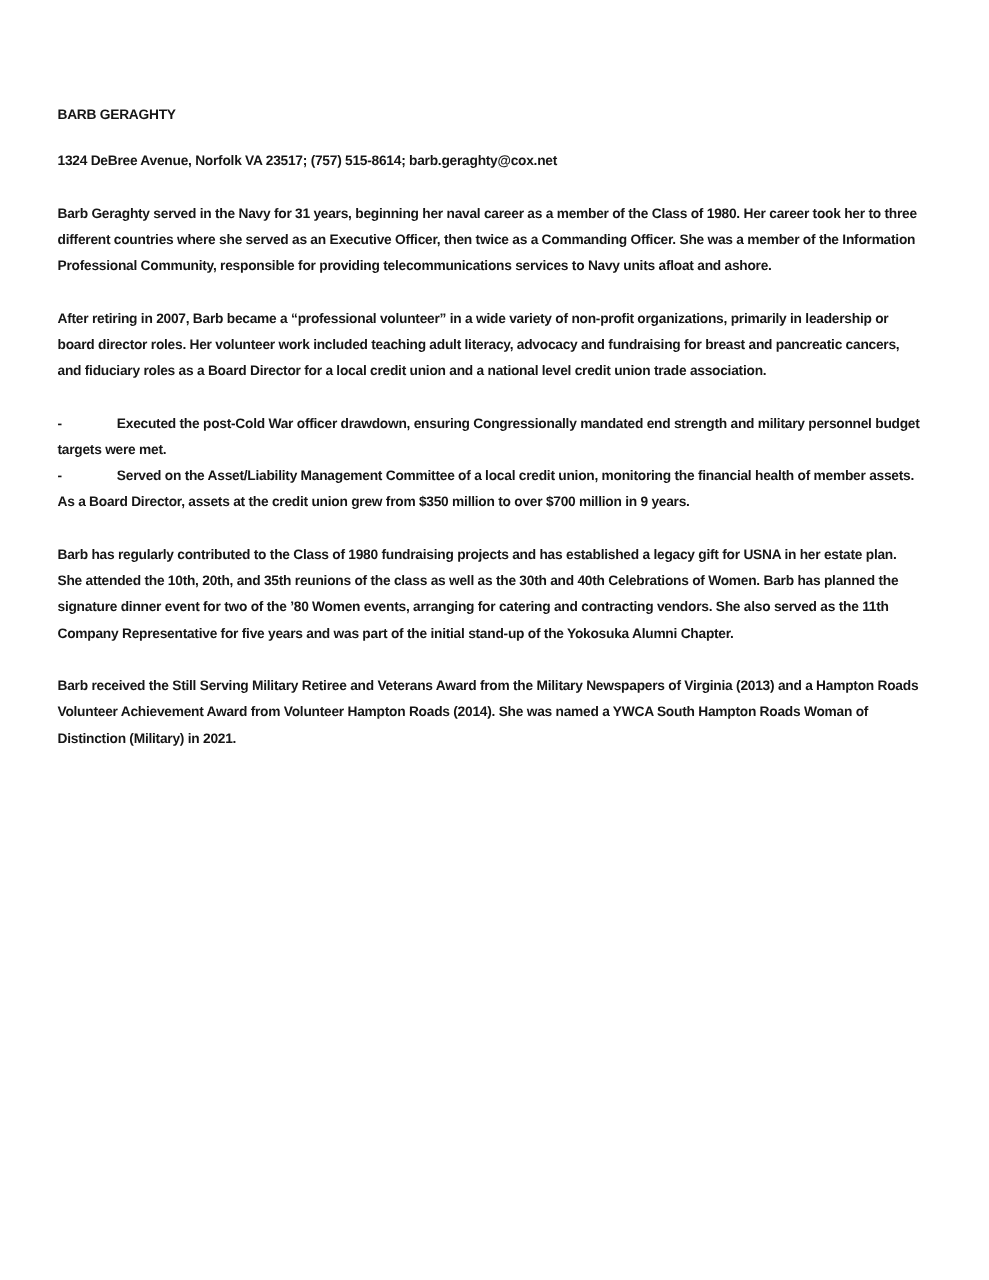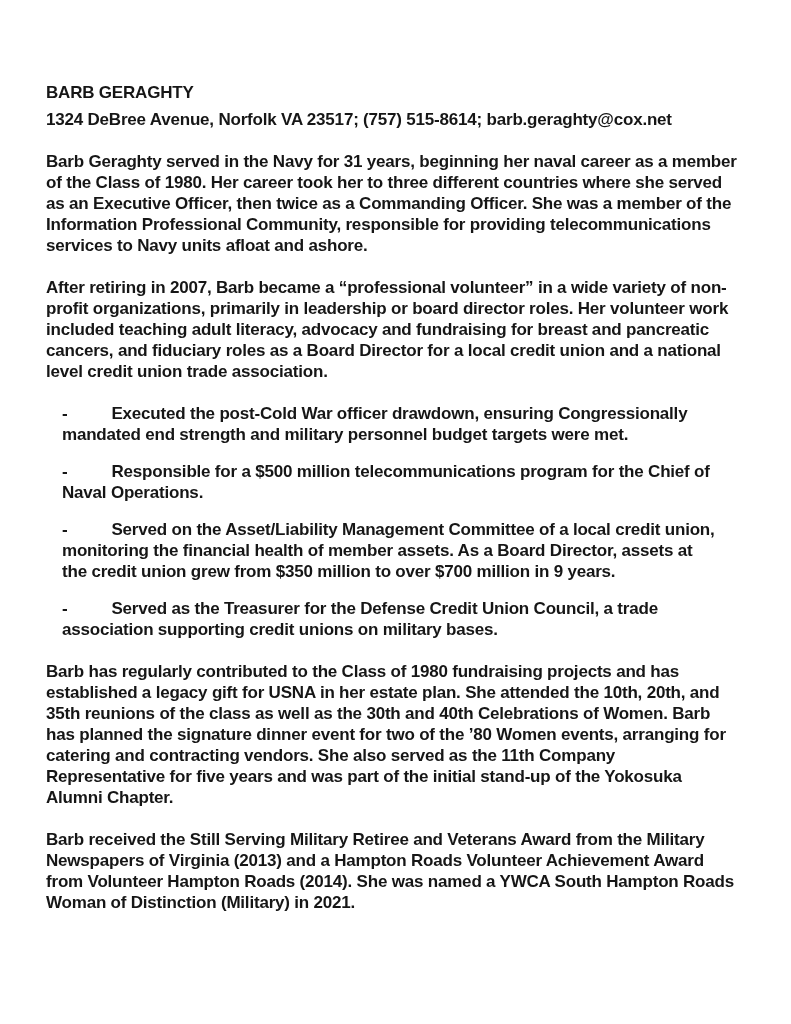--- a/index.html
+++ b/index.html
@@ -8,47 +8,47 @@
     background: #ffffff;
   }
   .page {
     position: relative;
     width: 791px;
     height: 1024px;
     background: #ffffff;
     overflow: hidden;
     font-family: "Liberation Sans", sans-serif;
     font-weight: 700;
-    font-size: 17px;
+    font-size: 11px;
     line-height: 21px;
     letter-spacing: -0.2px;
     color: #161616;
     box-sizing: border-box;
   }
   .content {
     position: absolute;
     top: 82px;
     left: 46px;
     width: 691px;
   }
   p {
-    margin: 6px 0 21px 0;
+    margin: 16px 0 21px 0;
     padding: 0;
   }
   p.tight {
     margin: 0;
   }
   .title {
     text-transform: none;
   }
   .bullet-list {
     margin: 0 0 21px 0;
   }
   .bullet {
-    margin: 16px;
+    margin: 0;
   }
   .tab-gap {
     display: inline-block;
     width: 44px;
   }
 </style>
 </head>
 <body>
 
 <div class="page">
@@ -58,23 +58,21 @@
 
     <p>1324 DeBree Avenue, Norfolk VA 23517; (757) 515-8614; barb.geraghty@cox.net</p>
 
     <p>Barb Geraghty served in the Navy for 31 years, beginning her naval career as a member of the Class of 1980. Her career took her to three different countries where she served as an Executive Officer, then twice as a Commanding Officer. She was a member of the Information Professional Community, responsible for providing telecommunications services to Navy units afloat and ashore.</p>
 
     <p>After retiring in 2007, Barb became a “professional volunteer” in a wide variety of non-profit organizations, primarily in leadership or board director roles. Her volunteer work included teaching adult literacy, advocacy and fundraising for breast and pancreatic cancers, and fiduciary roles as a Board Director for a local credit union and a national level credit union trade association.</p>
 
 
     <div class="bullet-list">
       <p class="bullet"><span>-</span><span class="tab-gap"></span><span>Executed the post-Cold War officer drawdown, ensuring Congressionally mandated end strength and military personnel budget targets were met.</span></p>
-      <p class="bullet"><span>-</span><span class="tab-gap"></span><span>Responsible for a $500 million telecommunications program for the Chief of Naval Operations.</span></p>
       <p class="bullet"><span>-</span><span class="tab-gap"></span><span>Served on the Asset/Liability Management Committee of a local credit union, monitoring the financial health of member assets. As a Board Director, assets at the credit union grew from $350 million to over $700 million in 9 years.</span></p>
-      <p class="bullet"><span>-</span><span class="tab-gap"></span><span>Served as the Treasurer for the Defense Credit Union Council, a trade association supporting credit unions on military bases.</span></p>
     </div>
 
     <p>Barb has regularly contributed to the Class of 1980 fundraising projects and has established a legacy gift for USNA in her estate plan. She attended the 10th, 20th, and 35th reunions of the class as well as the 30th and 40th Celebrations of Women. Barb has planned the signature dinner event for two of the ’80 Women events, arranging for catering and contracting vendors. She also served as the 11th Company Representative for five years and was part of the initial stand-up of the Yokosuka Alumni Chapter.</p>
 
     <p>Barb received the Still Serving Military Retiree and Veterans Award from the Military Newspapers of Virginia (2013) and a Hampton Roads Volunteer Achievement Award from Volunteer Hampton Roads (2014). She was named a YWCA South Hampton Roads Woman of Distinction (Military) in 2021.</p>
 
   </div>
 </div>
 
 </body></html>

